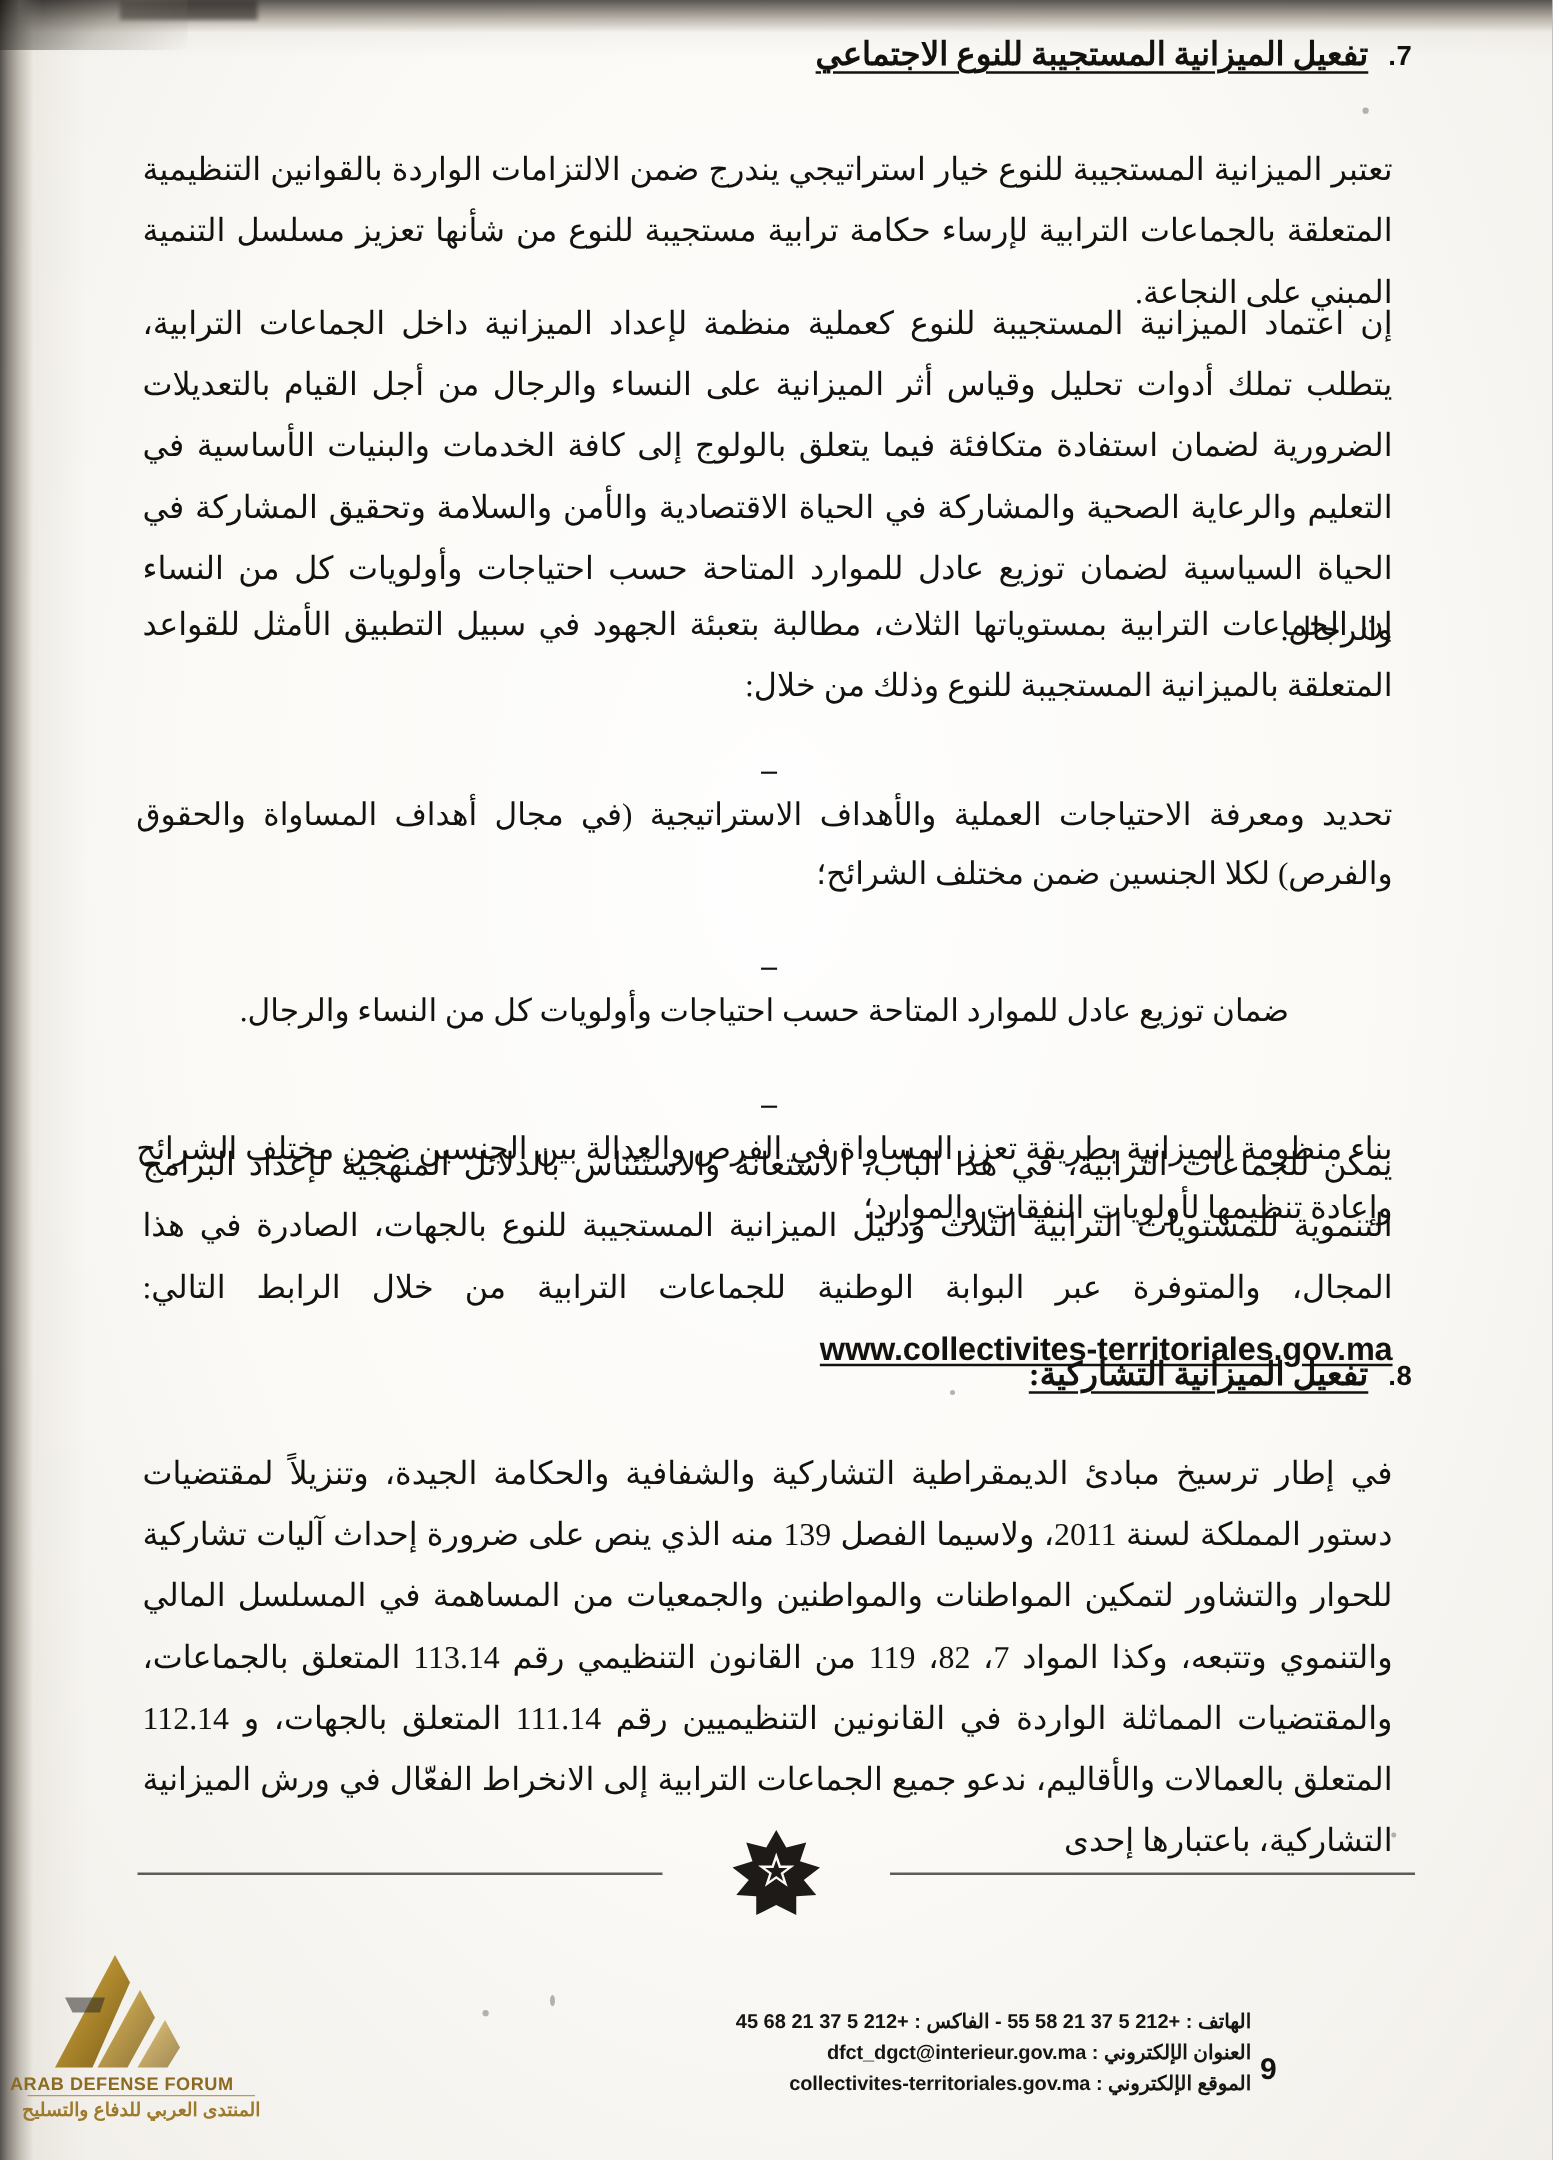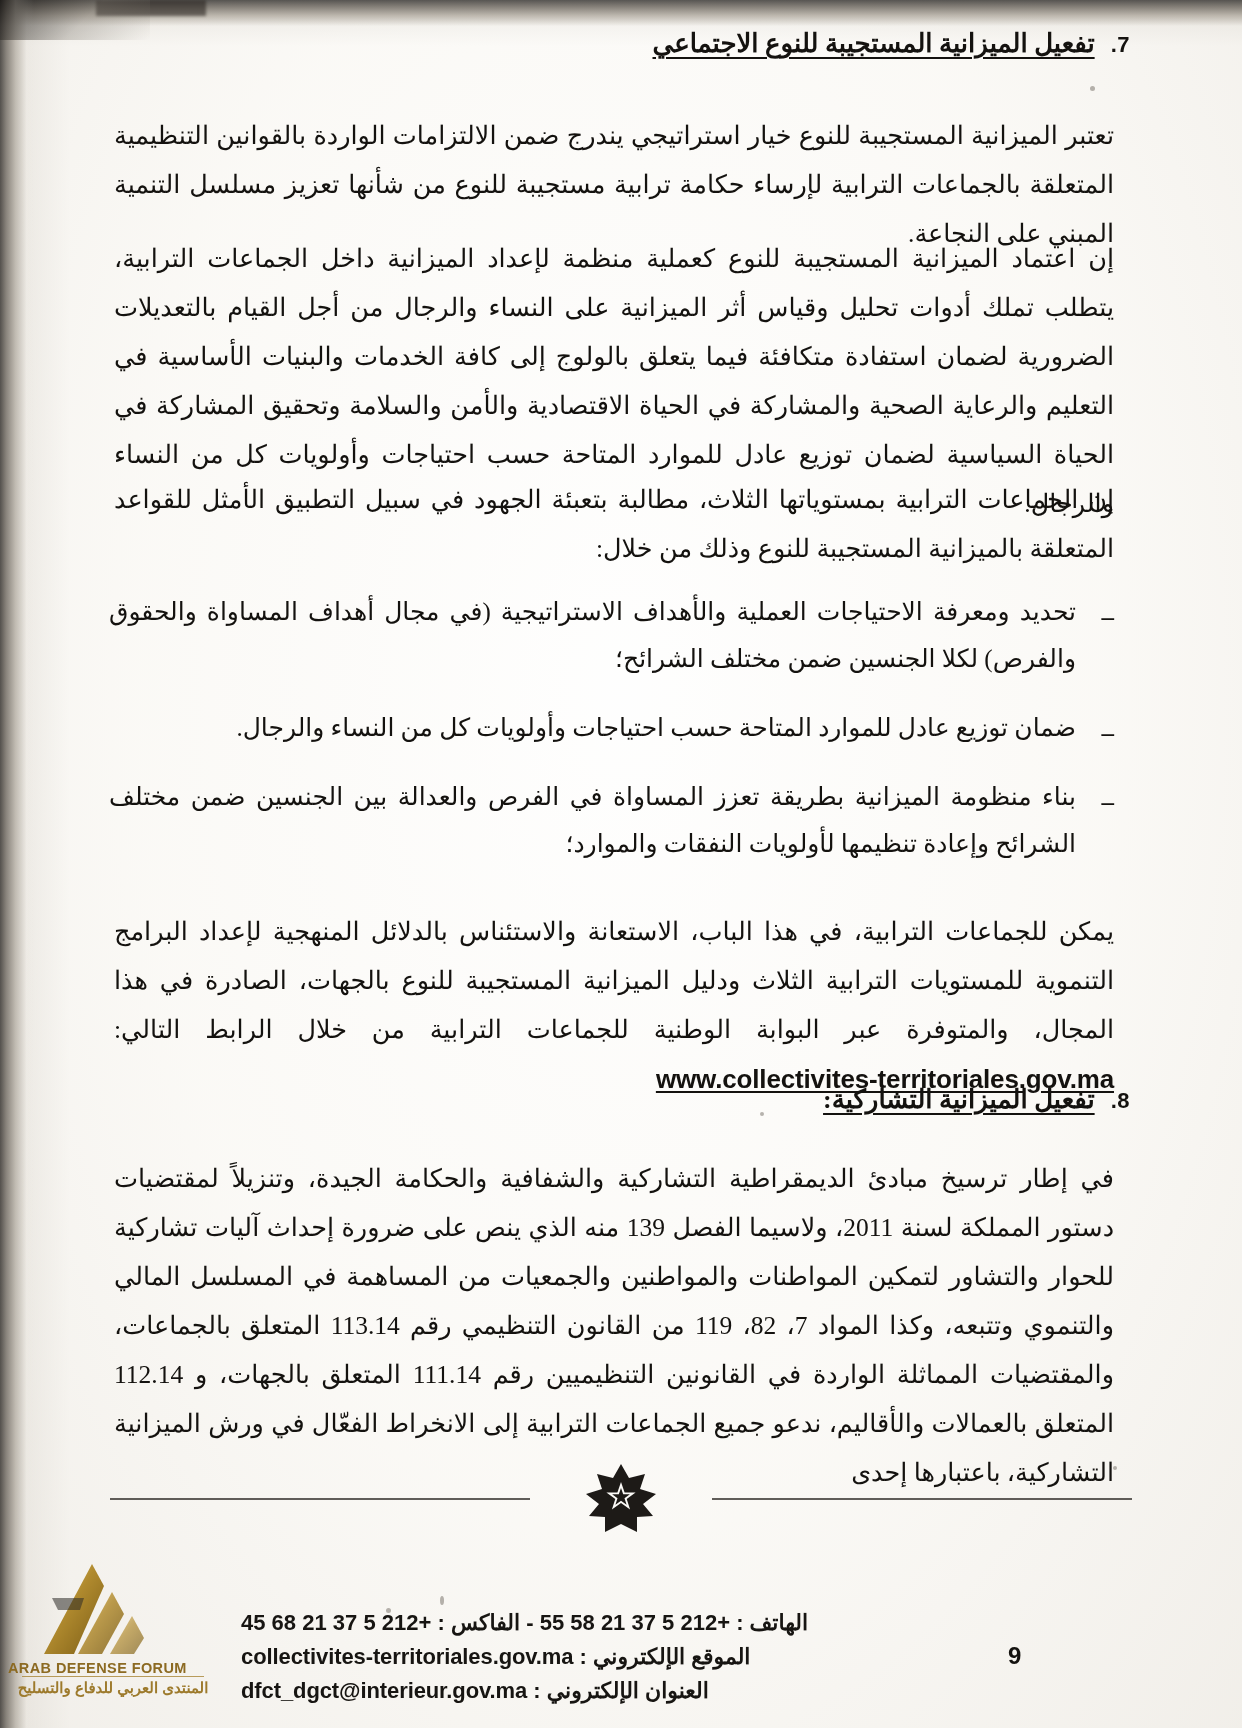--- a/index.html
+++ b/index.html
@@ -101,23 +101,22 @@
     letter-spacing: -0.15px;
   }
 
   .bullets {
     position: absolute;
     right: 128px;
     width: 1005px;
   }
   .bullet-item {
     display: flex;
-    flex-direction: row;
-    align-items: flex-start;
-    gap: 18px;
+    flex-direction: column;
+    align-items: center;
     margin-bottom: 22px;
   }
   .bullet-dash {
     flex: 0 0 auto;
     width: 20px;
     padding-top: 16px;
     font-size: 25px;
     line-height: 1;
     font-weight: 700;
   }
@@ -163,23 +162,23 @@
     align-items: center;
     justify-content: center;
   }
 
   .footer-contact {
     position: absolute;
     left: 50%;
     top: 1606px;
     transform: translateX(-50%);
     width: 760px;
-    text-align: left;
-    font-family: "Liberation Sans", sans-serif;
-    font-size: 22px;
+    text-align: right;
+    font-family: "Liberation Sans", sans-serif;
+    font-size: 16px;
     font-weight: 700;
     line-height: 1.55;
     color: #171512;
     letter-spacing: -0.1px;
   }
   .footer-contact .ltr {
     direction: ltr;
     unicode-bidi: embed;
     display: inline;
   }
@@ -303,26 +302,26 @@
       </g>
       <g fill="#1d1a17">
         <path d="M44 30 L46.2 36.3 L52.9 36.3 L47.5 40.3 L49.6 46.7 L44 42.8 L38.4 46.7 L40.5 40.3 L35.1 36.3 L41.8 36.3 Z"></path>
       </g>
     </svg>
   </div>
 
   <div class="footer-contact">
     <div>الهاتف : +212 5 37 21 58 55 - الفاكس : +212 5 37 21 68 45</div>
     <div>
+      <span>العنوان الإلكتروني :</span>
+      <span class="ltr">dfct_dgct@interieur.gov.ma</span>
+    </div>
+    <div>
       <span>الموقع الإلكتروني :</span>
       <span class="ltr">collectivites-territoriales.gov.ma</span>
-    </div>
-    <div>
-      <span>العنوان الإلكتروني :</span>
-      <span class="ltr">dfct_dgct@interieur.gov.ma</span>
     </div>
   </div>
 
   <div class="page-number">9</div>
 
   <div class="watermark">
     <div class="wm-shield">
       <svg width="120" height="104" viewBox="0 0 120 104" aria-hidden="true">
         <defs>
           <linearGradient id="gold" x1="0" y1="0" x2="1" y2="1">

